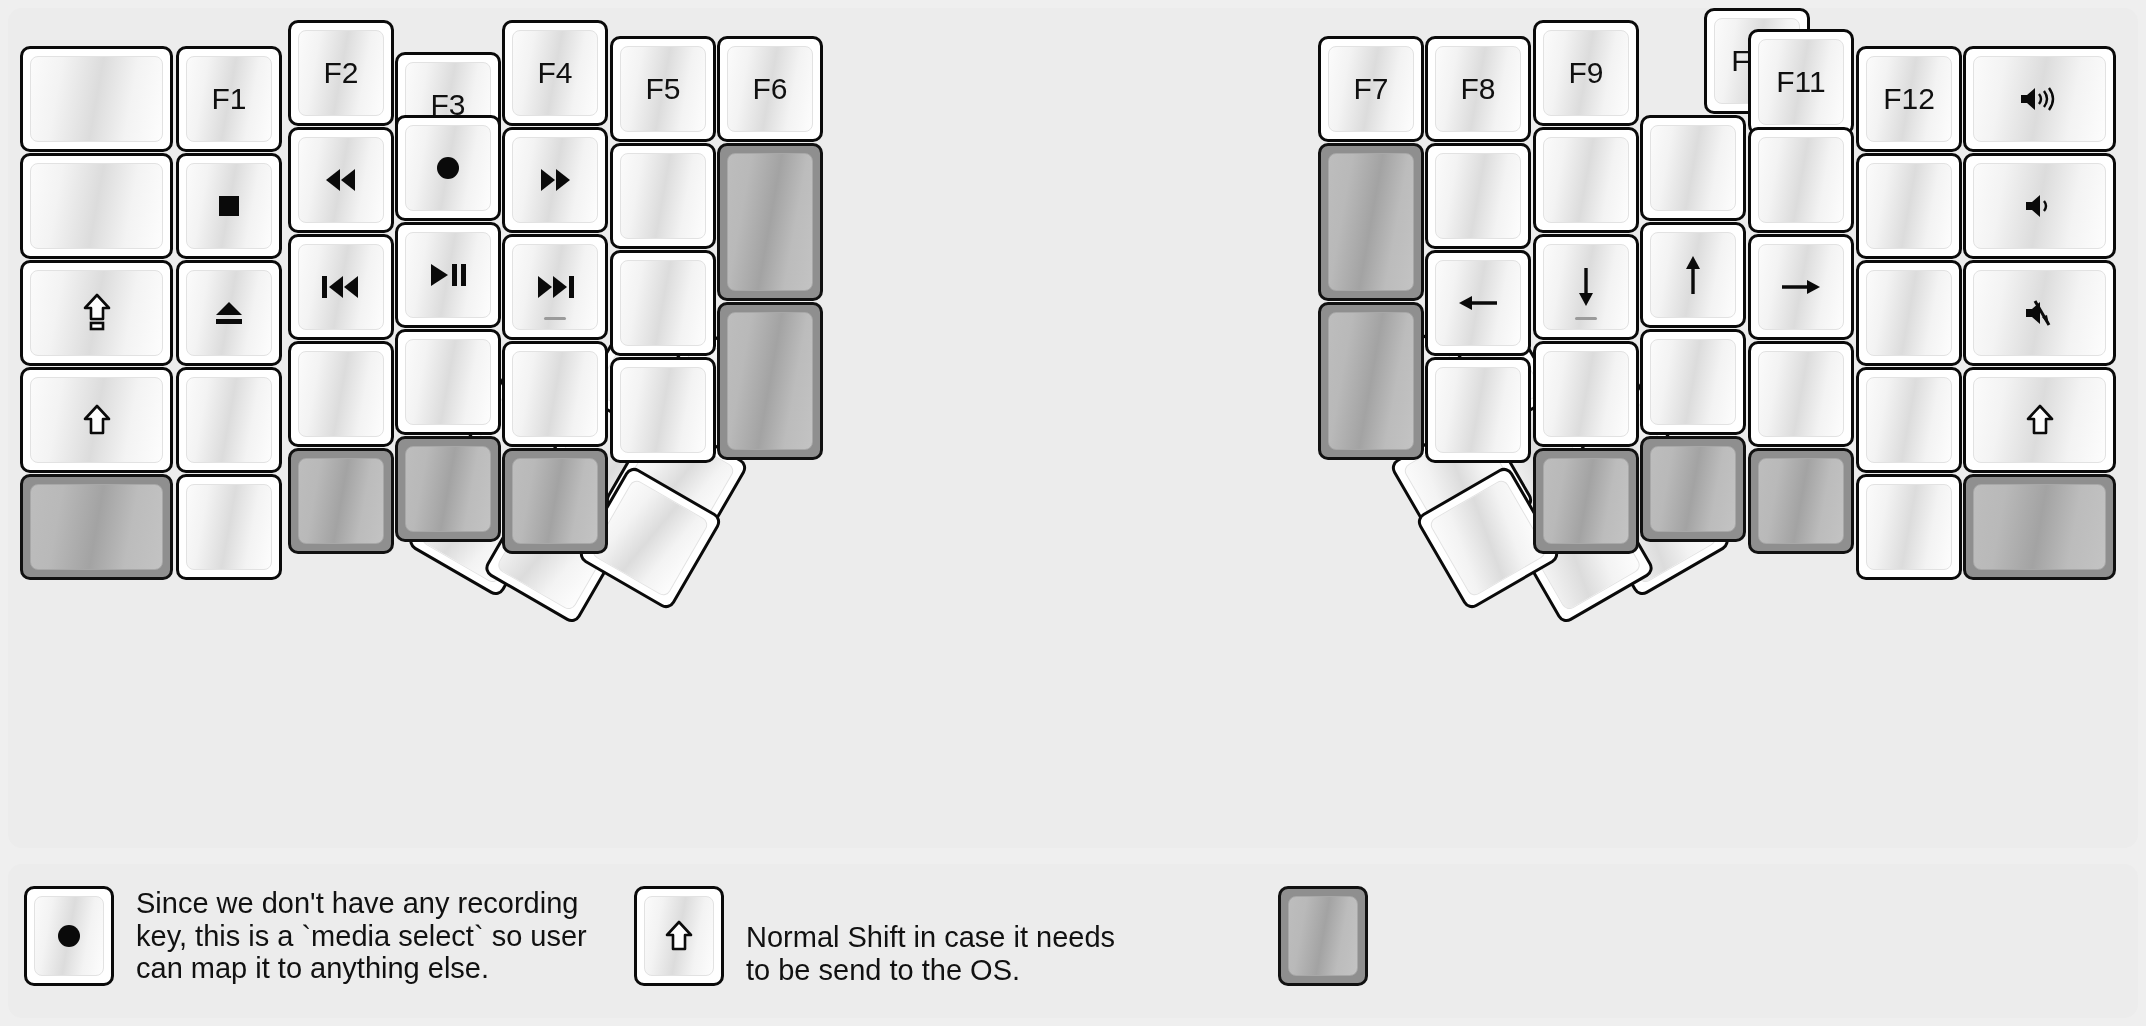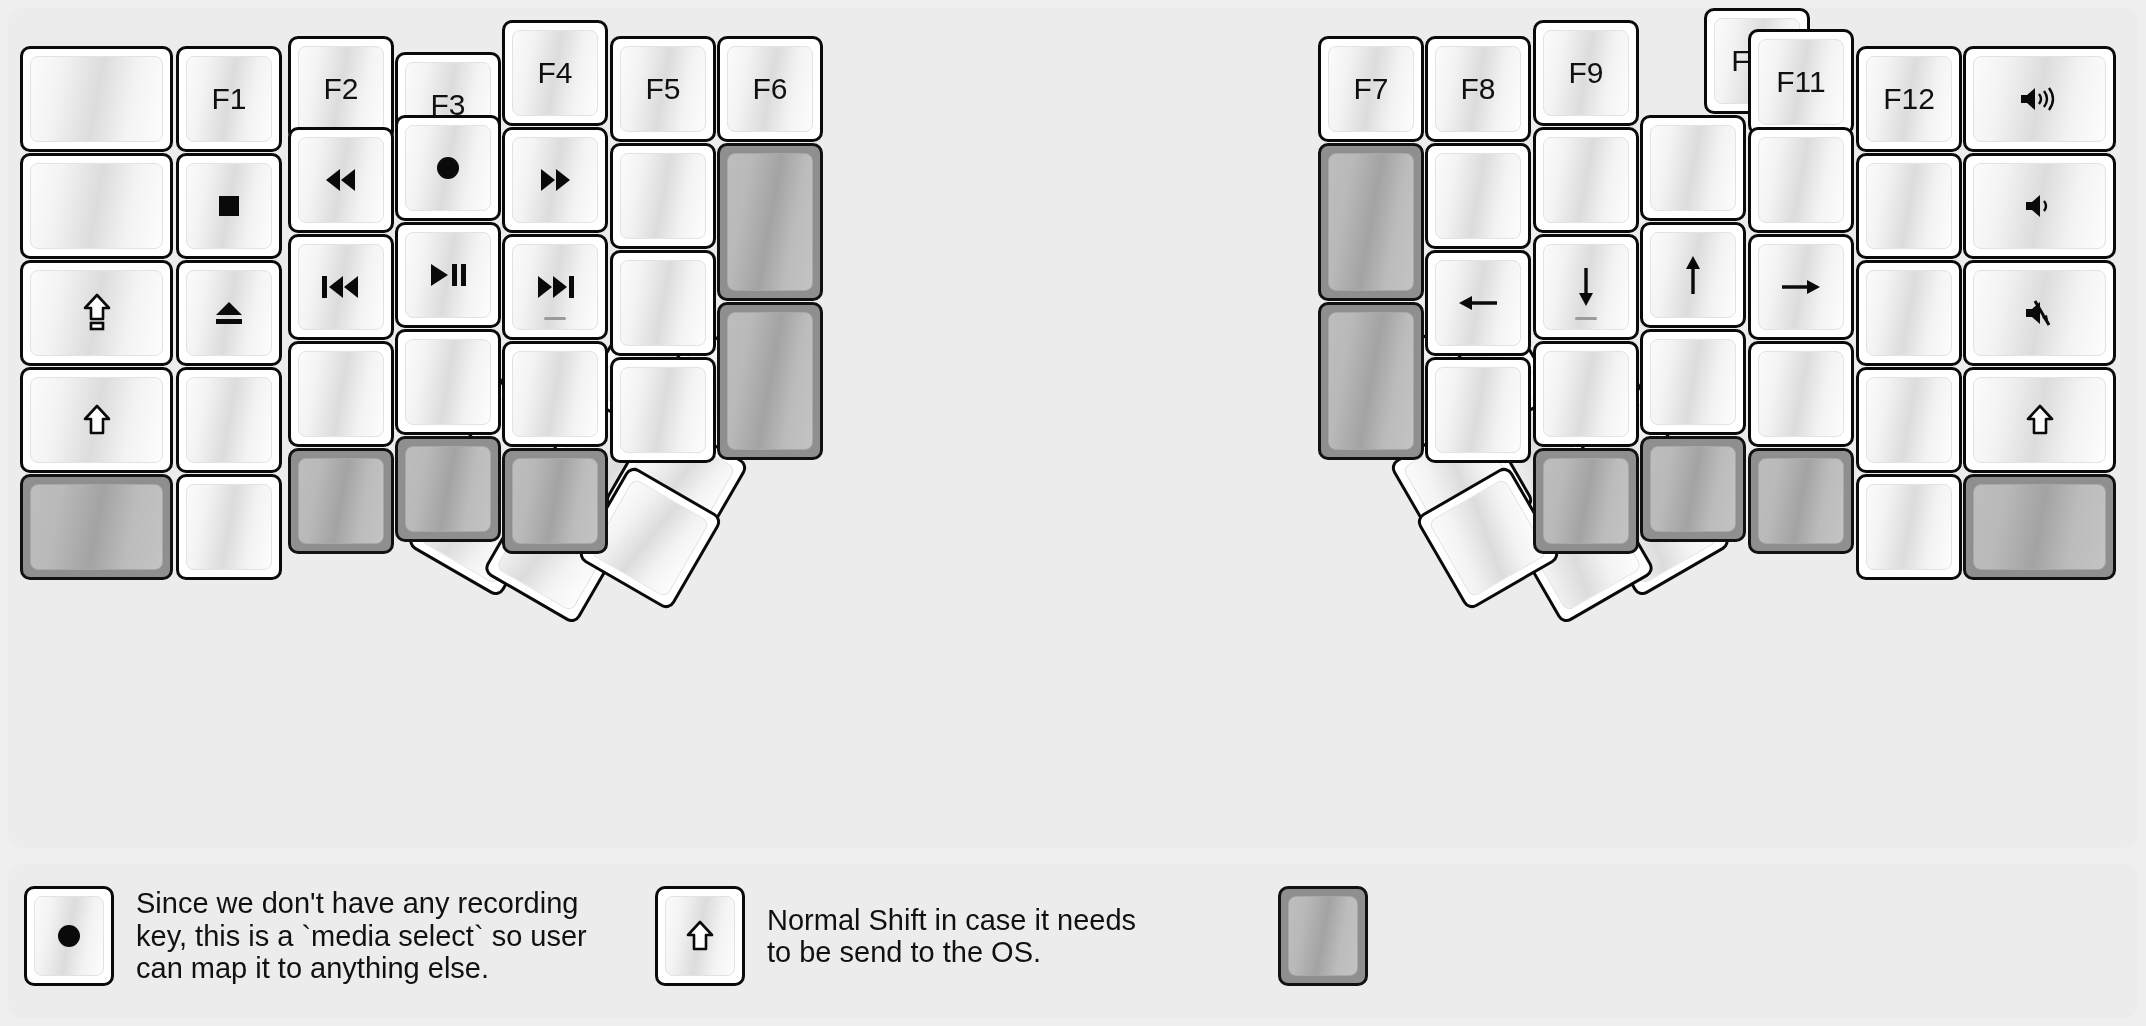--- a/index.html
+++ b/index.html
@@ -155,21 +155,21 @@
             </svg>
           </span>
         </div>
       </div>
       <div class="key" style="left: 176px; top: 367px; width: 106px; height: 106px; z-index: 13;">
         <div class="top"></div>
       </div>
       <div class="key" style="left: 176px; top: 474px; width: 106px; height: 106px; z-index: 14;">
         <div class="top"></div>
       </div>
-      <div class="key" style="left: 288px; top: 36px; width: 106px; height: 106px; z-index: 10;">
+      <div class="key" style="left: 288px; top: 20px; width: 106px; height: 106px; z-index: 10;">
         <div class="top">
           <span class="legendtxt">F2</span>
         </div>
       </div>
       <div class="key" style="left: 288px; top: 127px; width: 106px; height: 106px; z-index: 11;">
         <div class="top">
           <span class="glyph">
             <svg width="34" height="28" viewBox="0 0 34 28" xmlns="http://www.w3.org/2000/svg">
               <polygon points="16,3 16,25 2,14" fill="#0a0a0a"></polygon>
               <polygon points="31,3 31,25 17,14" fill="#0a0a0a"></polygon>
@@ -498,21 +498,21 @@
                   <circle cx="15" cy="15" r="11" fill="#0a0a0a"></circle>
                 </svg>
               </span>
             </div>
           </div>
         </div>
         <div class="legend-text">Since we don't have any recording
 key, this is a `media select` so user
 can map it to anything else.</div>
       </div>
-      <div class="legend-item" style="left: 655px;">
+      <div class="legend-item" style="left: 634px; align-items: flex-end;">
         <div class="legend-cap">
           <div class="key" style="left: 0px; top: 0px; width: 90px; height: 100px;">
             <div class="top">
               <span class="glyph">
                 <svg width="28" height="32" viewBox="0 0 28 32">
                   <path d="M14 2 L26 15 L20 15 L20 29 L8 29 L8 15 L2 15 Z" fill="#fdfdfd" stroke="#0a0a0a" stroke-width="2.6" stroke-linejoin="round"></path>
                 </svg>
               </span>
             </div>
           </div>

